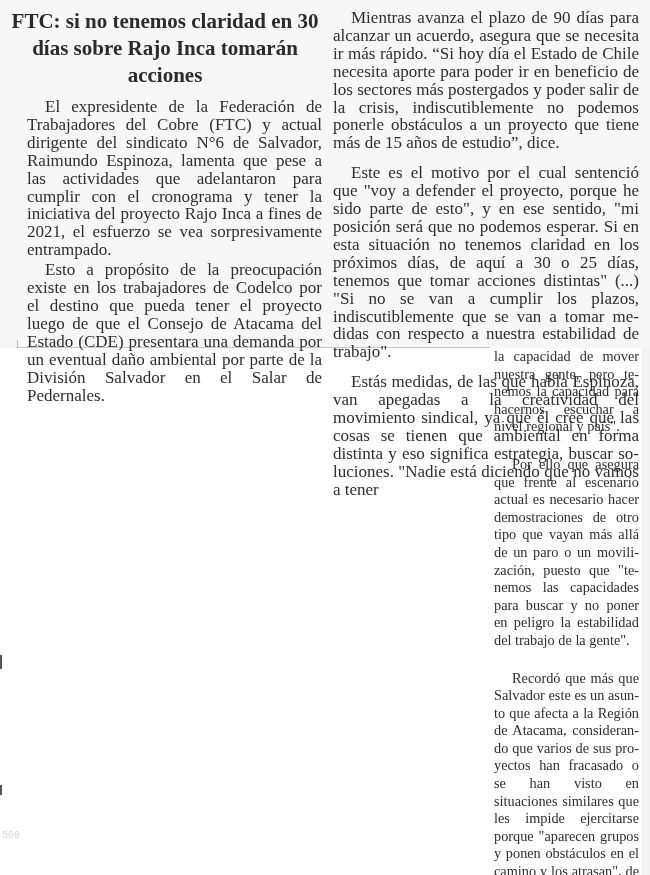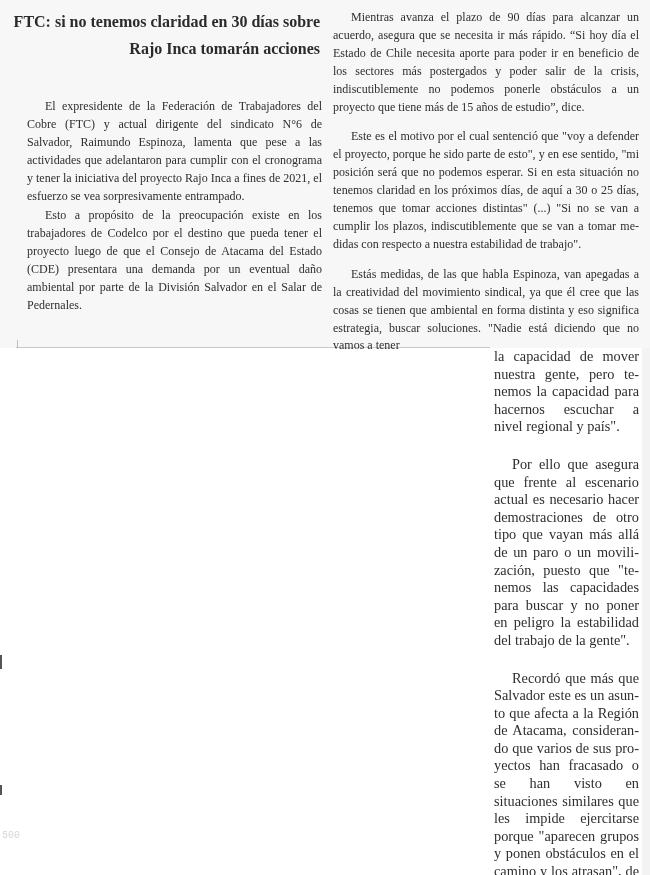--- a/index.html
+++ b/index.html
@@ -20,28 +20,28 @@
   }
   .tick-left {
     position: absolute; left: 17px; top: 340px; width: 1px; height: 8px; background: #bdbdbd;
   }
   .right-edge {
     position: absolute; right: 0; top: 348px; width: 8px; height: 527px;
     background: #f3f3f3;
   }
   .headline {
     position: absolute; left: 10px; top: 8px; width: 310px;
-    text-align: right;
+    text-align: center;
     font-family: "Liberation Serif", serif;
-    font-weight: bold; font-size: 16px; line-height: 27px;
+    font-weight: bold; font-size: 21px; line-height: 27px;
     color: #2b2b2b; margin: 0;
   }
   .col {
     position: absolute;
-    font-size: 12px; line-height: 17.9px;
+    font-size: 17px; line-height: 17.9px;
     text-align: justify; hyphens: manual;
     color: #2e2e2e;
   }
   .col p { margin: 0; text-indent: 18px; }
   .col-left { left: 19px; top: 98px; width: 295px; margin-left: 8px; }
   .col-left p + p { margin-top: 2px; }
   .col-mid { left: 333px; top: 9px; width: 306px; }
   .col-mid p + p { margin-top: 12px; }
   .col-narrow { left: 494px; top: 348px; width: 145px; font-size: 14.3px; line-height: 17.6px; }
   .col-narrow p + p { margin-top: 20px; }

